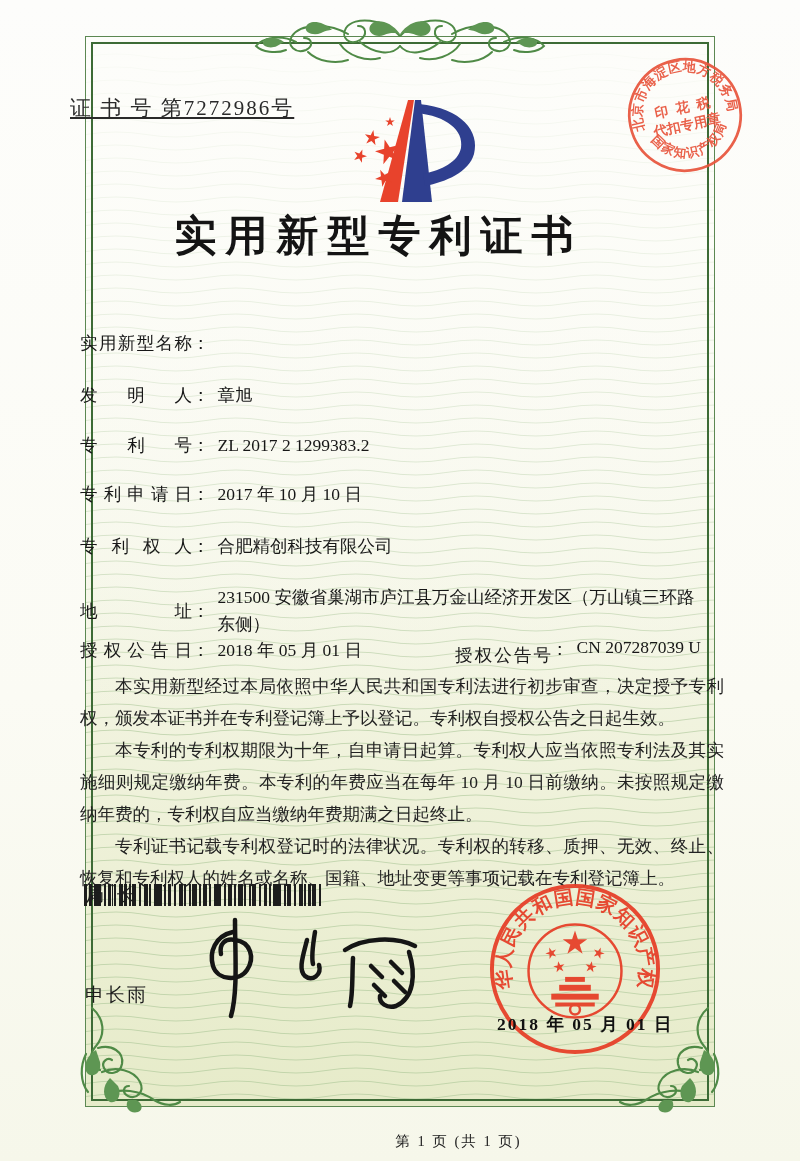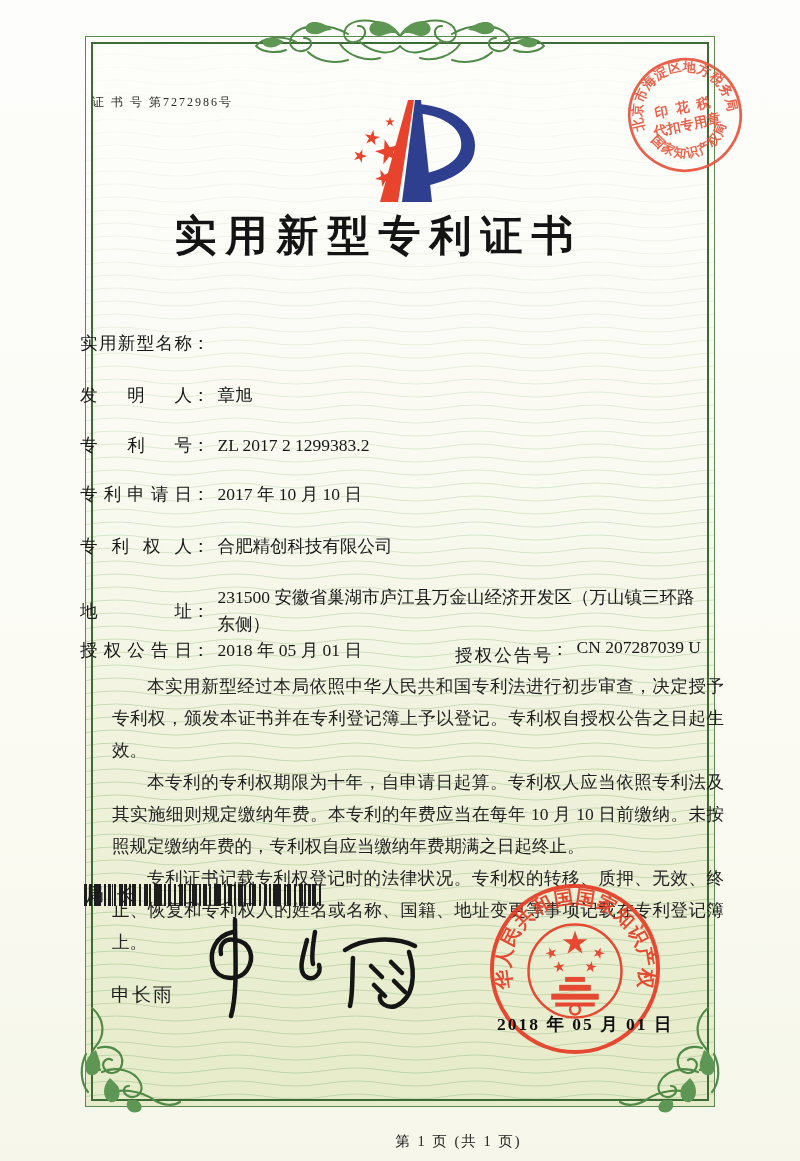--- a/index.html
+++ b/index.html
@@ -16,50 +16,50 @@
                background:linear-gradient(180deg,rgba(253,253,250,.95) 0%,rgba(253,253,250,.55) 30%,rgba(253,253,250,0) 65%); }
 
   
   .frame-outer { position:absolute; left:85px; top:36px; width:630px; height:1071px;
                  border:1.5px solid #5c8852; }
   .frame-inner { position:absolute; left:91px; top:42px; width:618px; height:1059px;
                  border:2.5px solid #3d6b36; }
 
   .ornament { position:absolute; pointer-events:none; }
 
-  .cert-no { position:absolute; left:92px; top:94px; font-size:12px; color:#2a2a2a; letter-spacing:2px; }
+  .cert-no { position:absolute; left:70px; top:94px; font-size:21px; color:#2a2a2a; letter-spacing:2px;text-decoration:underline; }
 
   .logo { position:absolute; left:322px; top:92px; }
 
   .seal-stamp-tax { position:absolute; left:622px; top:52px; width:126px; height:126px;
                     transform:rotate(-12deg); opacity:.92; }
 
   .title { position:absolute; left:85px; top:208px; width:578px; text-align:center;
            font-size:42px; font-weight:bold; color:#141414; letter-spacing:9px; text-indent:9px; }
 
   .field-row { position:absolute; left:80px; display:flex; font-size:17.5px; color:#171717; line-height:1.55;align-items:center; }
   .field-label { display:block; width:112px; text-align:justify; text-align-last:justify; flex:none; }
   .field-colon { flex:none; }
   .field-value { margin-left:8px; }
   .addr-value  { max-width:492px; }
   .auth-col2 { position:absolute; left:455px; top:637px; display:flex; font-size:17.5px; color:#171717; }
   .auth-col2 .field-label { width:96px;margin-top:6px; }
 
   .body-text { position:absolute; left:80px; top:670px; width:644px; font-size:17.5px;
                color:#222; line-height:32px; text-align:justify; }
-  .body-text p { text-indent:2em;margin-left:32px; }
+  .body-text p { text-indent:2em; }
 
   .barcode { position:absolute; left:84px; top:884px; width:238px; height:22px;
              background:
                repeating-linear-gradient(90deg,#1d1d1d 0 2px,transparent 2px 5px),
                repeating-linear-gradient(90deg,#1d1d1d 0 1px,transparent 1px 7px),
                repeating-linear-gradient(90deg,#1d1d1d 0 3px,transparent 3px 12px); }
 
   .director-title { position:absolute; left:85px; top:882px; font-size:19px; color:#1c1c1c; letter-spacing:4px; }
-  .director-name  { position:absolute; left:75px; top:982px; font-size:19px; color:#1c1c1c; letter-spacing:2px;padding-left:36px; }
+  .director-name  { position:absolute; left:85px; top:982px; font-size:19px; color:#1c1c1c; letter-spacing:2px; }
   .signature { position:absolute; left:195px; top:912px; }
 
   .seal-issuing { position:absolute; left:486px; top:880px; width:178px; height:178px; opacity:.93; }
   .issue-date { position:absolute; left:497px; top:1012px; font-size:17.5px; font-weight:bold;
                 color:#111; letter-spacing:2px; }
 
   .footer { position:absolute; left:85px; top:1092px; width:747px; text-align:center;
             font-size:14.5px; color:#222; letter-spacing:2px;margin-top:40px; }
 
   .seal-text { font-family:"Liberation Serif","DejaVu Serif",serif; font-weight:bold; }

